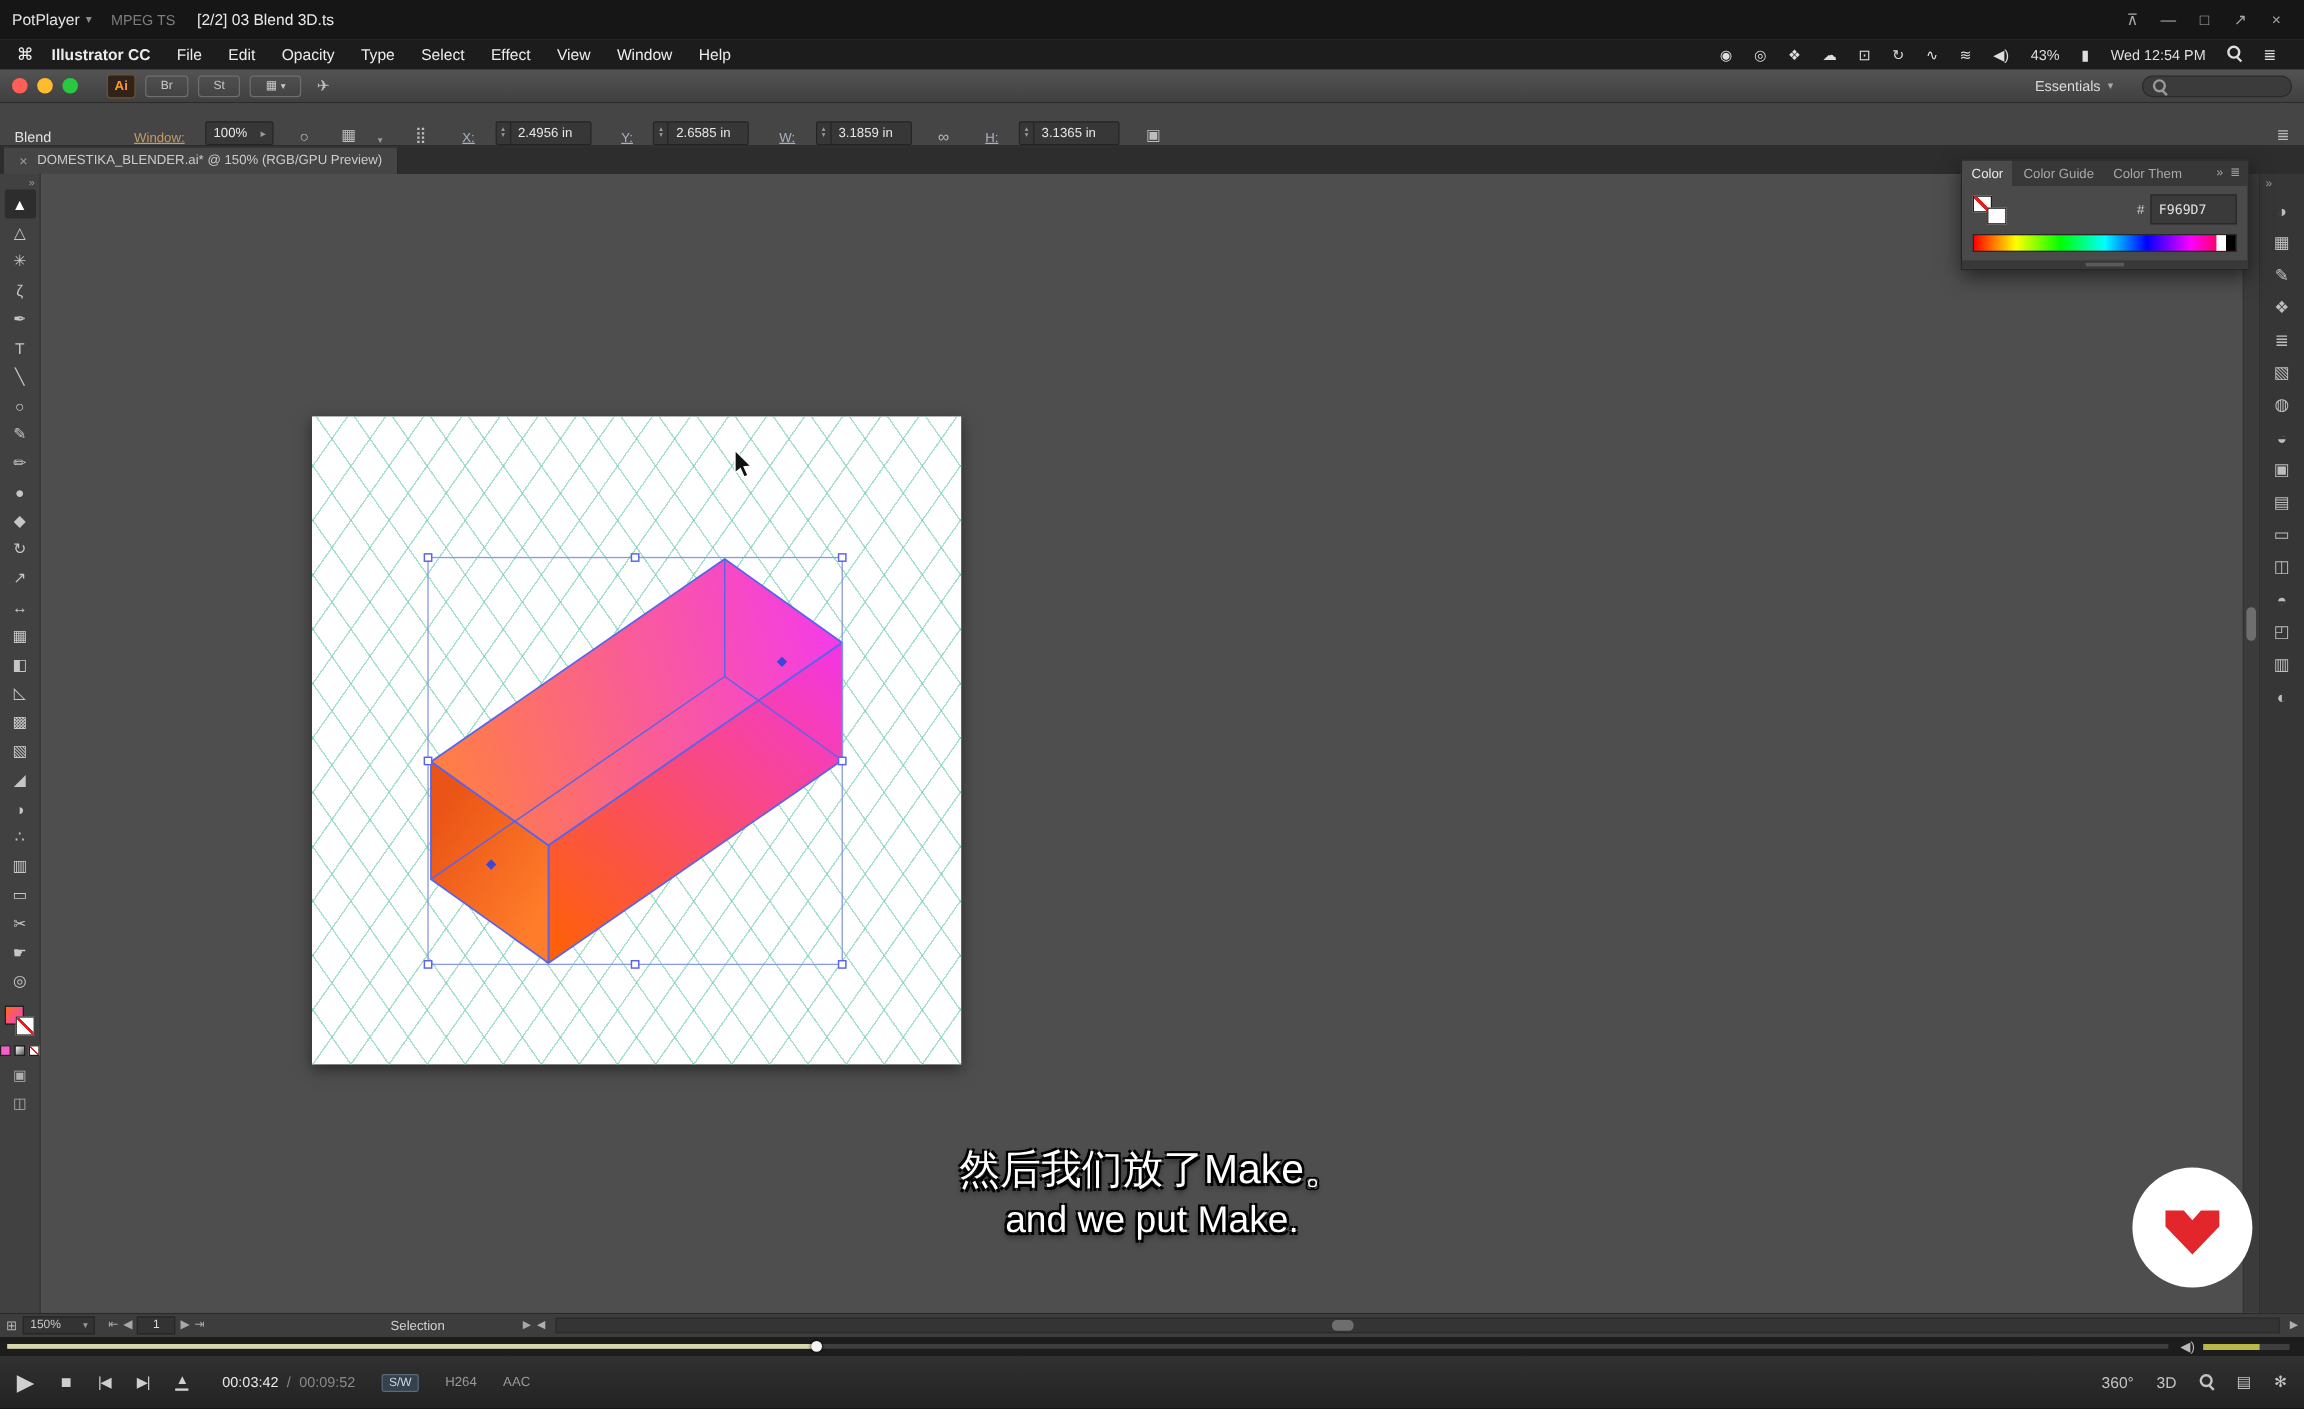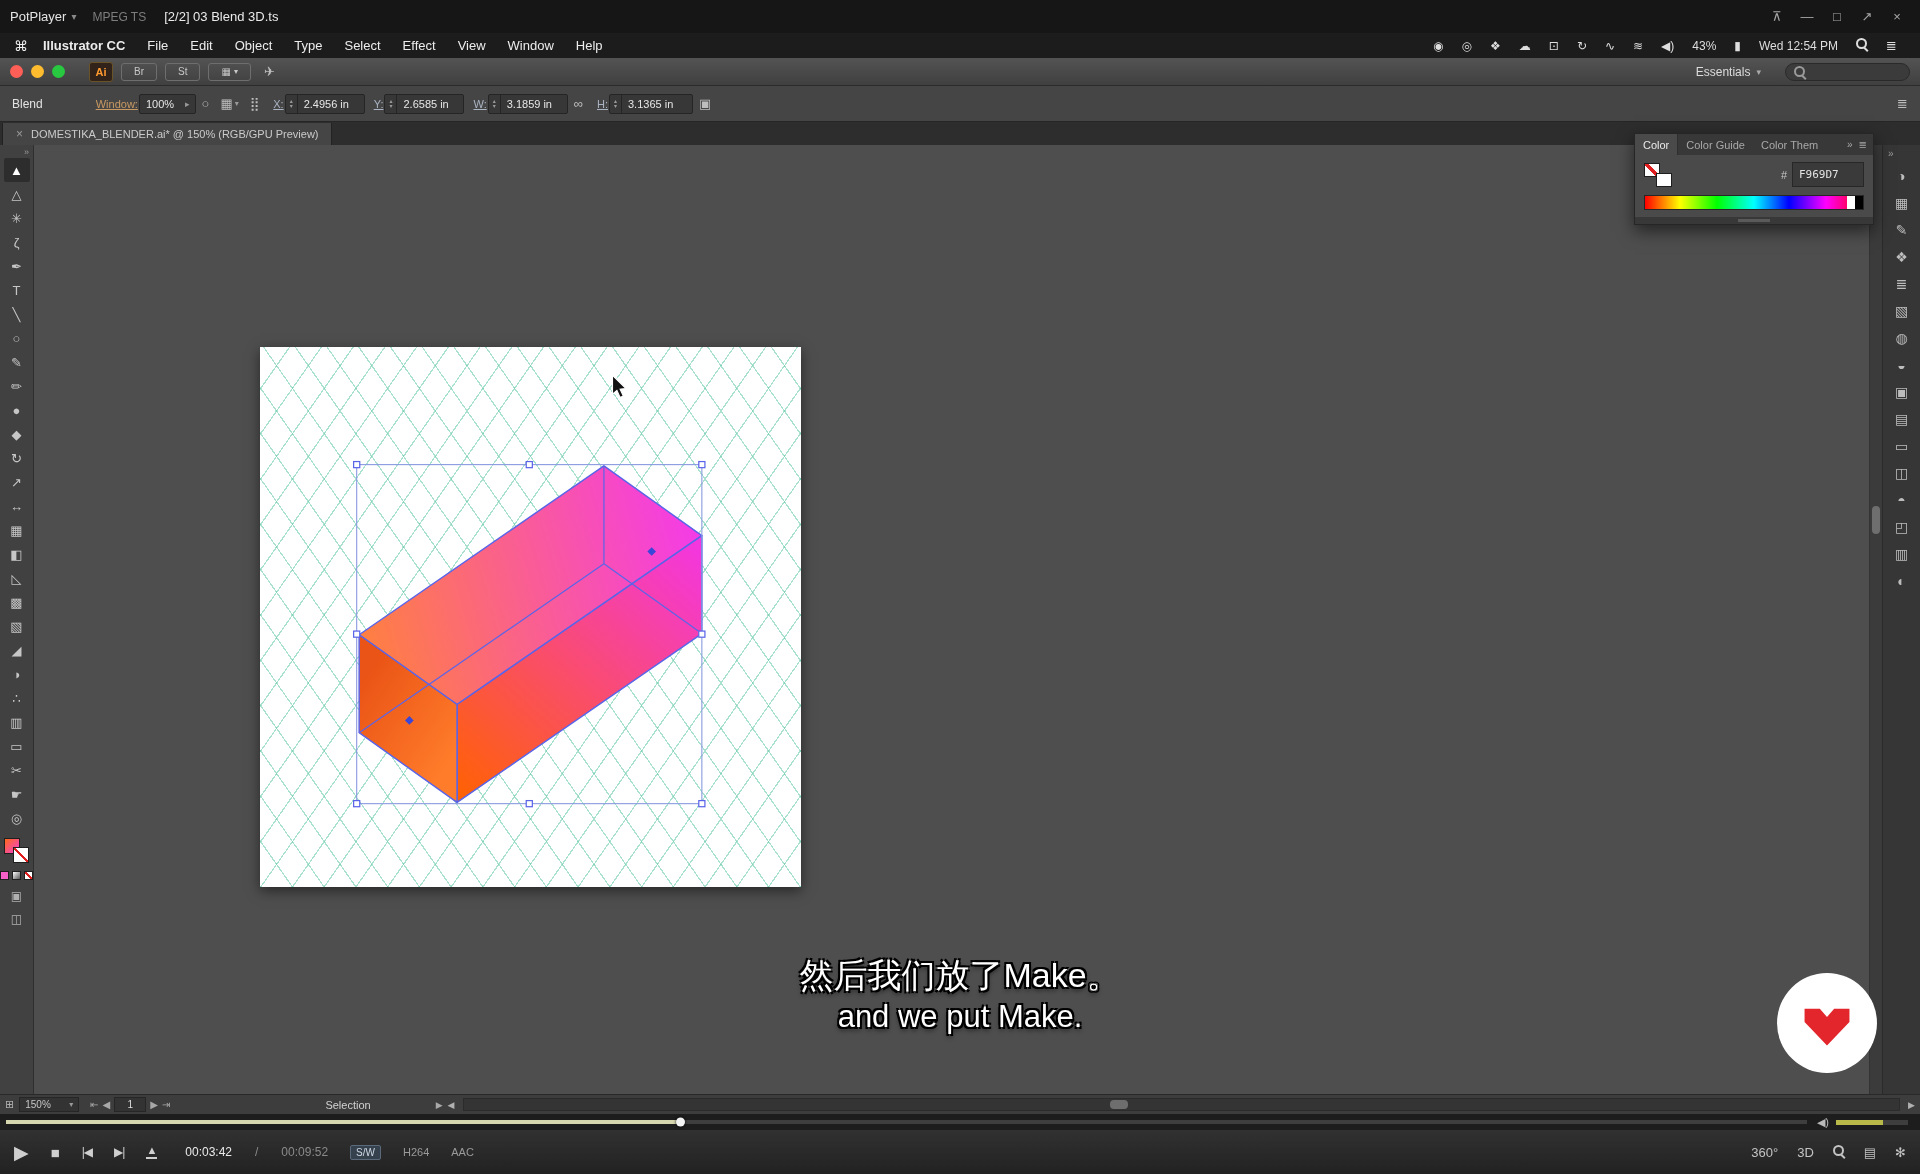--- a/index.html
+++ b/index.html
@@ -50,21 +50,21 @@
     justify-content:center;margin-left:16px}
   .mini-btn{min-width:26px;height:18px;border:1px solid #6e6e6e;border-radius:3px;color:#c8c8c8;
     font-size:10px;display:flex;align-items:center;justify-content:center;padding:0 12px;gap:3px}
   .ws{margin-left:auto;display:flex;align-items:center;gap:6px;font-size:12px;color:#dcdcdc}
   .ws .caret{font-size:9px;color:#aaa}
   .searchbox{width:125px;height:18px;border:1px solid #2a2a2a;background:#3b3b3b;
     border-radius:9px;display:flex;align-items:center;padding:0 8px;color:#9a9a9a;margin-left:16px}
 
   
   .ai-controlbar{height:36px;background:#454545;border-bottom:1px solid #262626;
-    display:flex;align-items:center;padding:0 12px;font-size:12px;color:#ccc;gap:1px;flex:0 0 auto}
+    display:flex;align-items:flex-end;padding:0 12px;font-size:12px;color:#ccc;gap:17px;flex:0 0 auto}
   .blend-label{color:#e2e2e2;margin-right:52px}
   .cb-link{color:#c89a62;text-decoration:underline;font-size:11px}
   .fld{height:20px;background:#373737;border:1px solid #252525;display:flex;
     align-items:center;border-radius:2px}
   .stepper{width:12px;height:100%;border-right:1px solid #252525;display:flex;
     flex-direction:column;align-items:center;justify-content:center;color:#9a9a9a}
   .stepper i{font-style:normal;font-size:6px;line-height:5px}
   .fval{padding:0 6px;font-size:11px;color:#e6e6e6;white-space:nowrap}
   .fcaret{padding:0 5px;color:#9a9a9a;font-size:9px}
   .dim-label{color:#a9b3c2;text-decoration:underline;font-size:11px;margin-left:8px}
@@ -179,21 +179,21 @@
   .volwrap{display:flex;align-items:center;gap:7px;padding-right:12px;color:#b9b9b9;font-size:11px}
   .voltrack{width:72px;height:5px;background:#3e3e3e;position:relative}
   .volfill{position:absolute;left:0;top:0;bottom:0;background:#b9b94a}
 
   .pp-controls{height:44px;background:linear-gradient(#313131,#222);display:flex;
     align-items:center;padding:0 14px;gap:22px;flex:0 0 auto}
   .pbtn{color:#cfcfcf;font-size:15px;line-height:1}
   .pbtn.play{font-size:19px}
   .pbtn.skip{font-size:12px;letter-spacing:-1px}
   .pbtn.eject{font-size:11px;border-bottom:2px solid currentColor;padding-bottom:1px}
-  .ptime{display:flex;gap:23px;font-size:12px;margin-left:6px;align-items:center}
+  .ptime{display:flex;gap:7px;font-size:12px;margin-left:6px;align-items:center}
   .t-cur{color:#eaeaea}.t-sep{color:#8a8a8a}.t-tot{color:#8a8a8a}
   .badge-sw{border:1px solid #5a6a7a;background:#36414e;color:#cdd8e4;font-size:10px;
     padding:1px 5px;border-radius:2px}
   .codec{color:#9a9a9a;font-size:11px}
   .pp-right{margin-left:auto;display:flex;align-items:center;gap:19px;color:#c3c3c3;font-size:13px}
 </style>
 </head>
 <body>
 
 <div class="stage">
@@ -213,21 +213,21 @@
   </header>
 
   <div class="video">
 
     <div class="mac-menubar">
       <span class="apple">⌘</span>
       <span class="menus">
           <span class="mitem">Illustrator CC</span>
           <span class="mitem">File</span>
           <span class="mitem">Edit</span>
-          <span class="mitem">Object</span>
+          <span class="mitem">Opacity</span>
           <span class="mitem">Type</span>
           <span class="mitem">Select</span>
           <span class="mitem">Effect</span>
           <span class="mitem">View</span>
           <span class="mitem">Window</span>
           <span class="mitem">Help</span>
         </span>
       <span class="mstatus">
           <span class="sitem">◉</span>
           <span class="sitem">◎</span>

